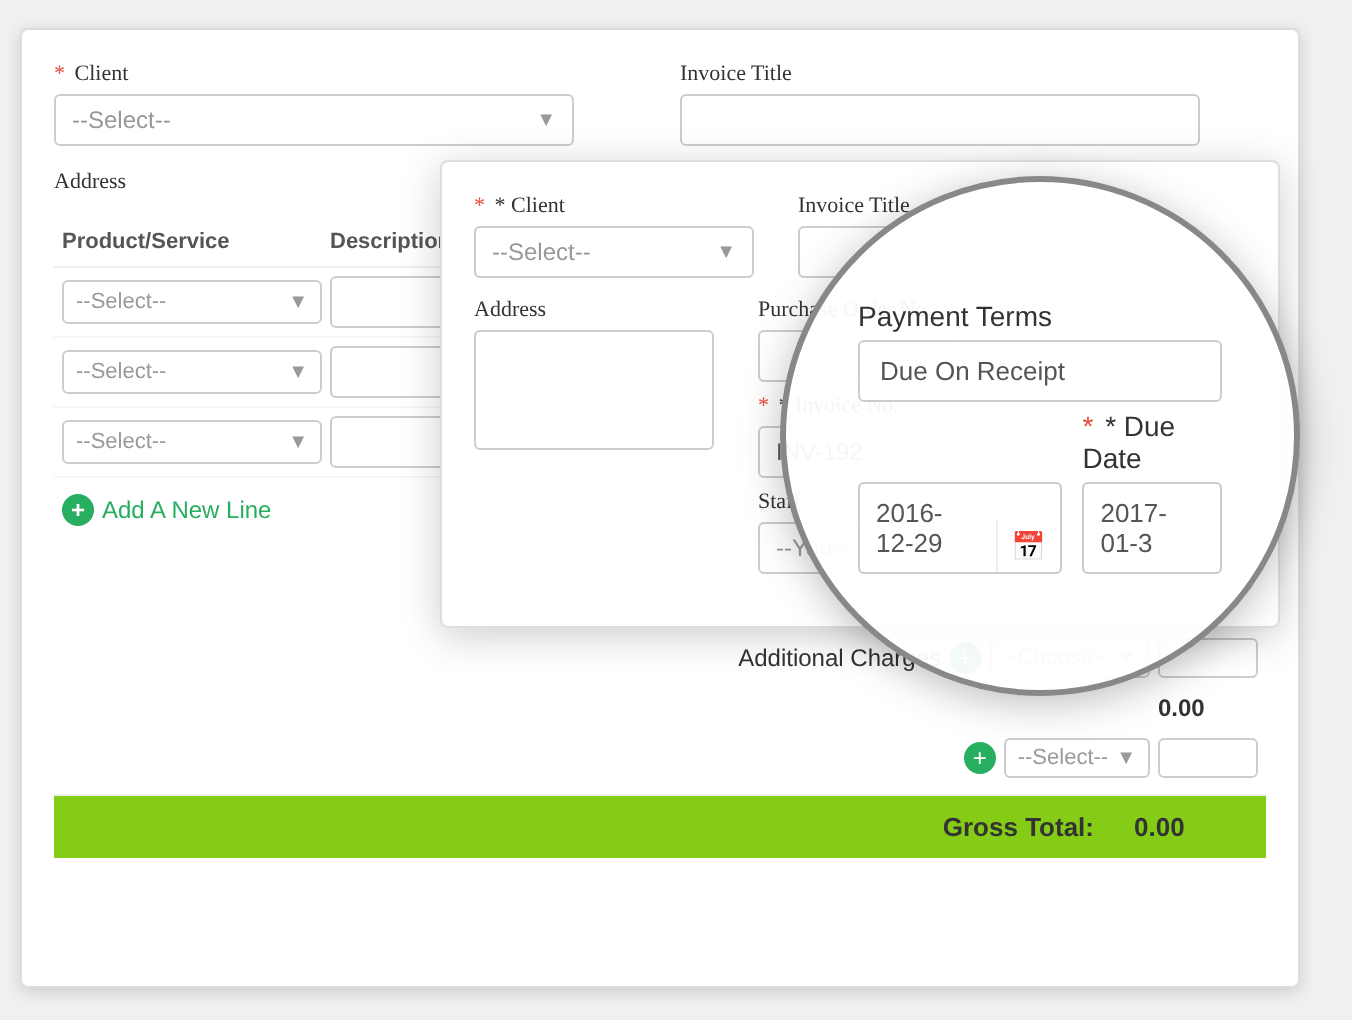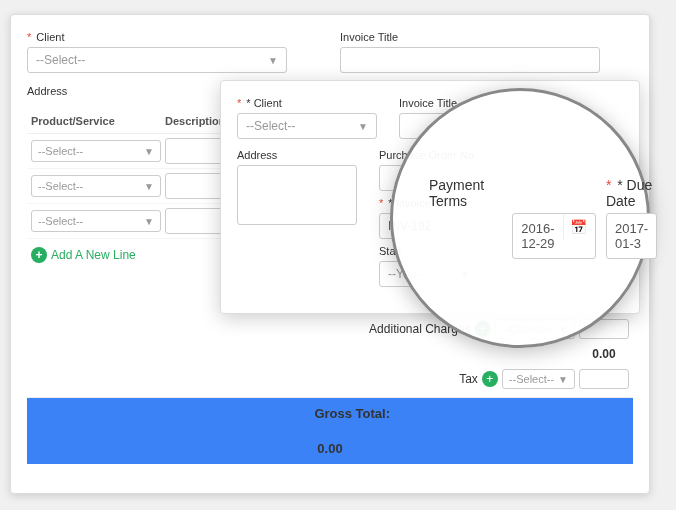--- a/index.html
+++ b/index.html
@@ -35,20 +35,21 @@
 
     .form-group {
       display: flex;
       flex-direction: column;
       gap: 4px;
     }
 
     .form-group label {
       font-size: 11px;
       color: #333;
+      font-family: Liberation Serif, serif;
     }
 
     .required-star {
       color: #e74c3c;
       margin-right: 2px;
     }
 
     .form-control {
       border: 1px solid #ccc;
       border-radius: 3px;
@@ -174,21 +175,21 @@
     }
 
     .total-label-bold {
       font-weight: bold;
     }
 
     .total-value {
       font-size: 12px;
       color: #333;
       min-width: 50px;
-      text-align: center;
+      text-align: left;
     }
 
     .total-value-bold {
       font-weight: bold;
     }
 
     .choose-row {
       display: flex;
       justify-content: flex-end;
       align-items: center;
@@ -227,29 +228,28 @@
       border-radius: 3px;
       padding: 3px 6px;
       font-size: 11px;
       color: #555;
       background: #fff;
       width: 50px;
       text-align: right;
     }
 
     .gross-total-bar {
-      background: #3b82f6;
+      background: #84cc16;
       border-top: 1px solid #eee;
       display: flex;
       justify-content: flex-end;
       align-items: center;
       gap: 20px;
       padding: 8px 16px;
       margin-top: 6px;
-      flex-direction: column;
     }
 
     
     .popup-card {
       background: #fff;
       border: 1px solid #ddd;
       border-radius: 4px;
       position: absolute;
       top: 80px;
       left: 220px;
@@ -281,21 +281,22 @@
       flex-direction: column;
       align-items: center;
       justify-content: center;
       padding: 20px;
       box-shadow: 0 4px 20px rgba(0,0,0,0.25);
     }
 
     .circle-content {
       width: 100%;
       display: flex;
-      gap: 28px;
+      flex-direction: column;
+      gap: 4px;
       padding: 10px 16px;
     }
 
     .circle-field-group {
       display: flex;
       flex-direction: column;
       gap: 4px;
     }
 
     .circle-field-label {
@@ -314,21 +315,21 @@
     }
 
     .circle-date-row {
       display: flex;
       gap: 10px;
       align-items: flex-end;
     }
 
     .date-with-icon {
       display: flex;
-      align-items: flex-start;
+      align-items: flex-end;
       border: 1px solid #ccc;
       border-radius: 3px;
       background: #fff;
     }
 
     .date-value {
       padding: 7px 8px;
       font-size: 13px;
       color: #555;
     }
@@ -440,21 +441,20 @@
       <div class="small-select">
         <span>--Choose--</span>
         <span class="select-arrow">▼</span>
       </div>
       <input class="small-input" value="" style="">
     </div>
     <div class="total-row">
       <span class="total-value total-value-bold">0.00</span>
     </div>
     <div class="choose-row">
-      <span class="total-label">Tax</span>
       <div class="green-plus">+</div>
       <div class="small-select">
         <span>--Select--</span>
         <span class="select-arrow">▼</span>
       </div>
       <input class="small-input" value="" style="">
     </div>
   </div>
 
   <div class="gross-total-bar">
@@ -505,20 +505,21 @@
         </div>
       </div>
     </div>
   </div>
 </div>
 
 <div class="circle-overlay">
   <div class="circle-content">
     <div class="circle-field-group">
       <span class="circle-field-label">Payment Terms</span>
+      <div class="circle-field-value">Due On Receipt</div>
     </div>
     <div class="circle-date-row">
       <div class="circle-field-group">
         <div class="date-with-icon">
           <span class="date-value">2016-12-29</span>
           <span class="date-icon">📅</span>
         </div>
       </div>
       <div class="circle-field-group">
         <span class="circle-field-label">

